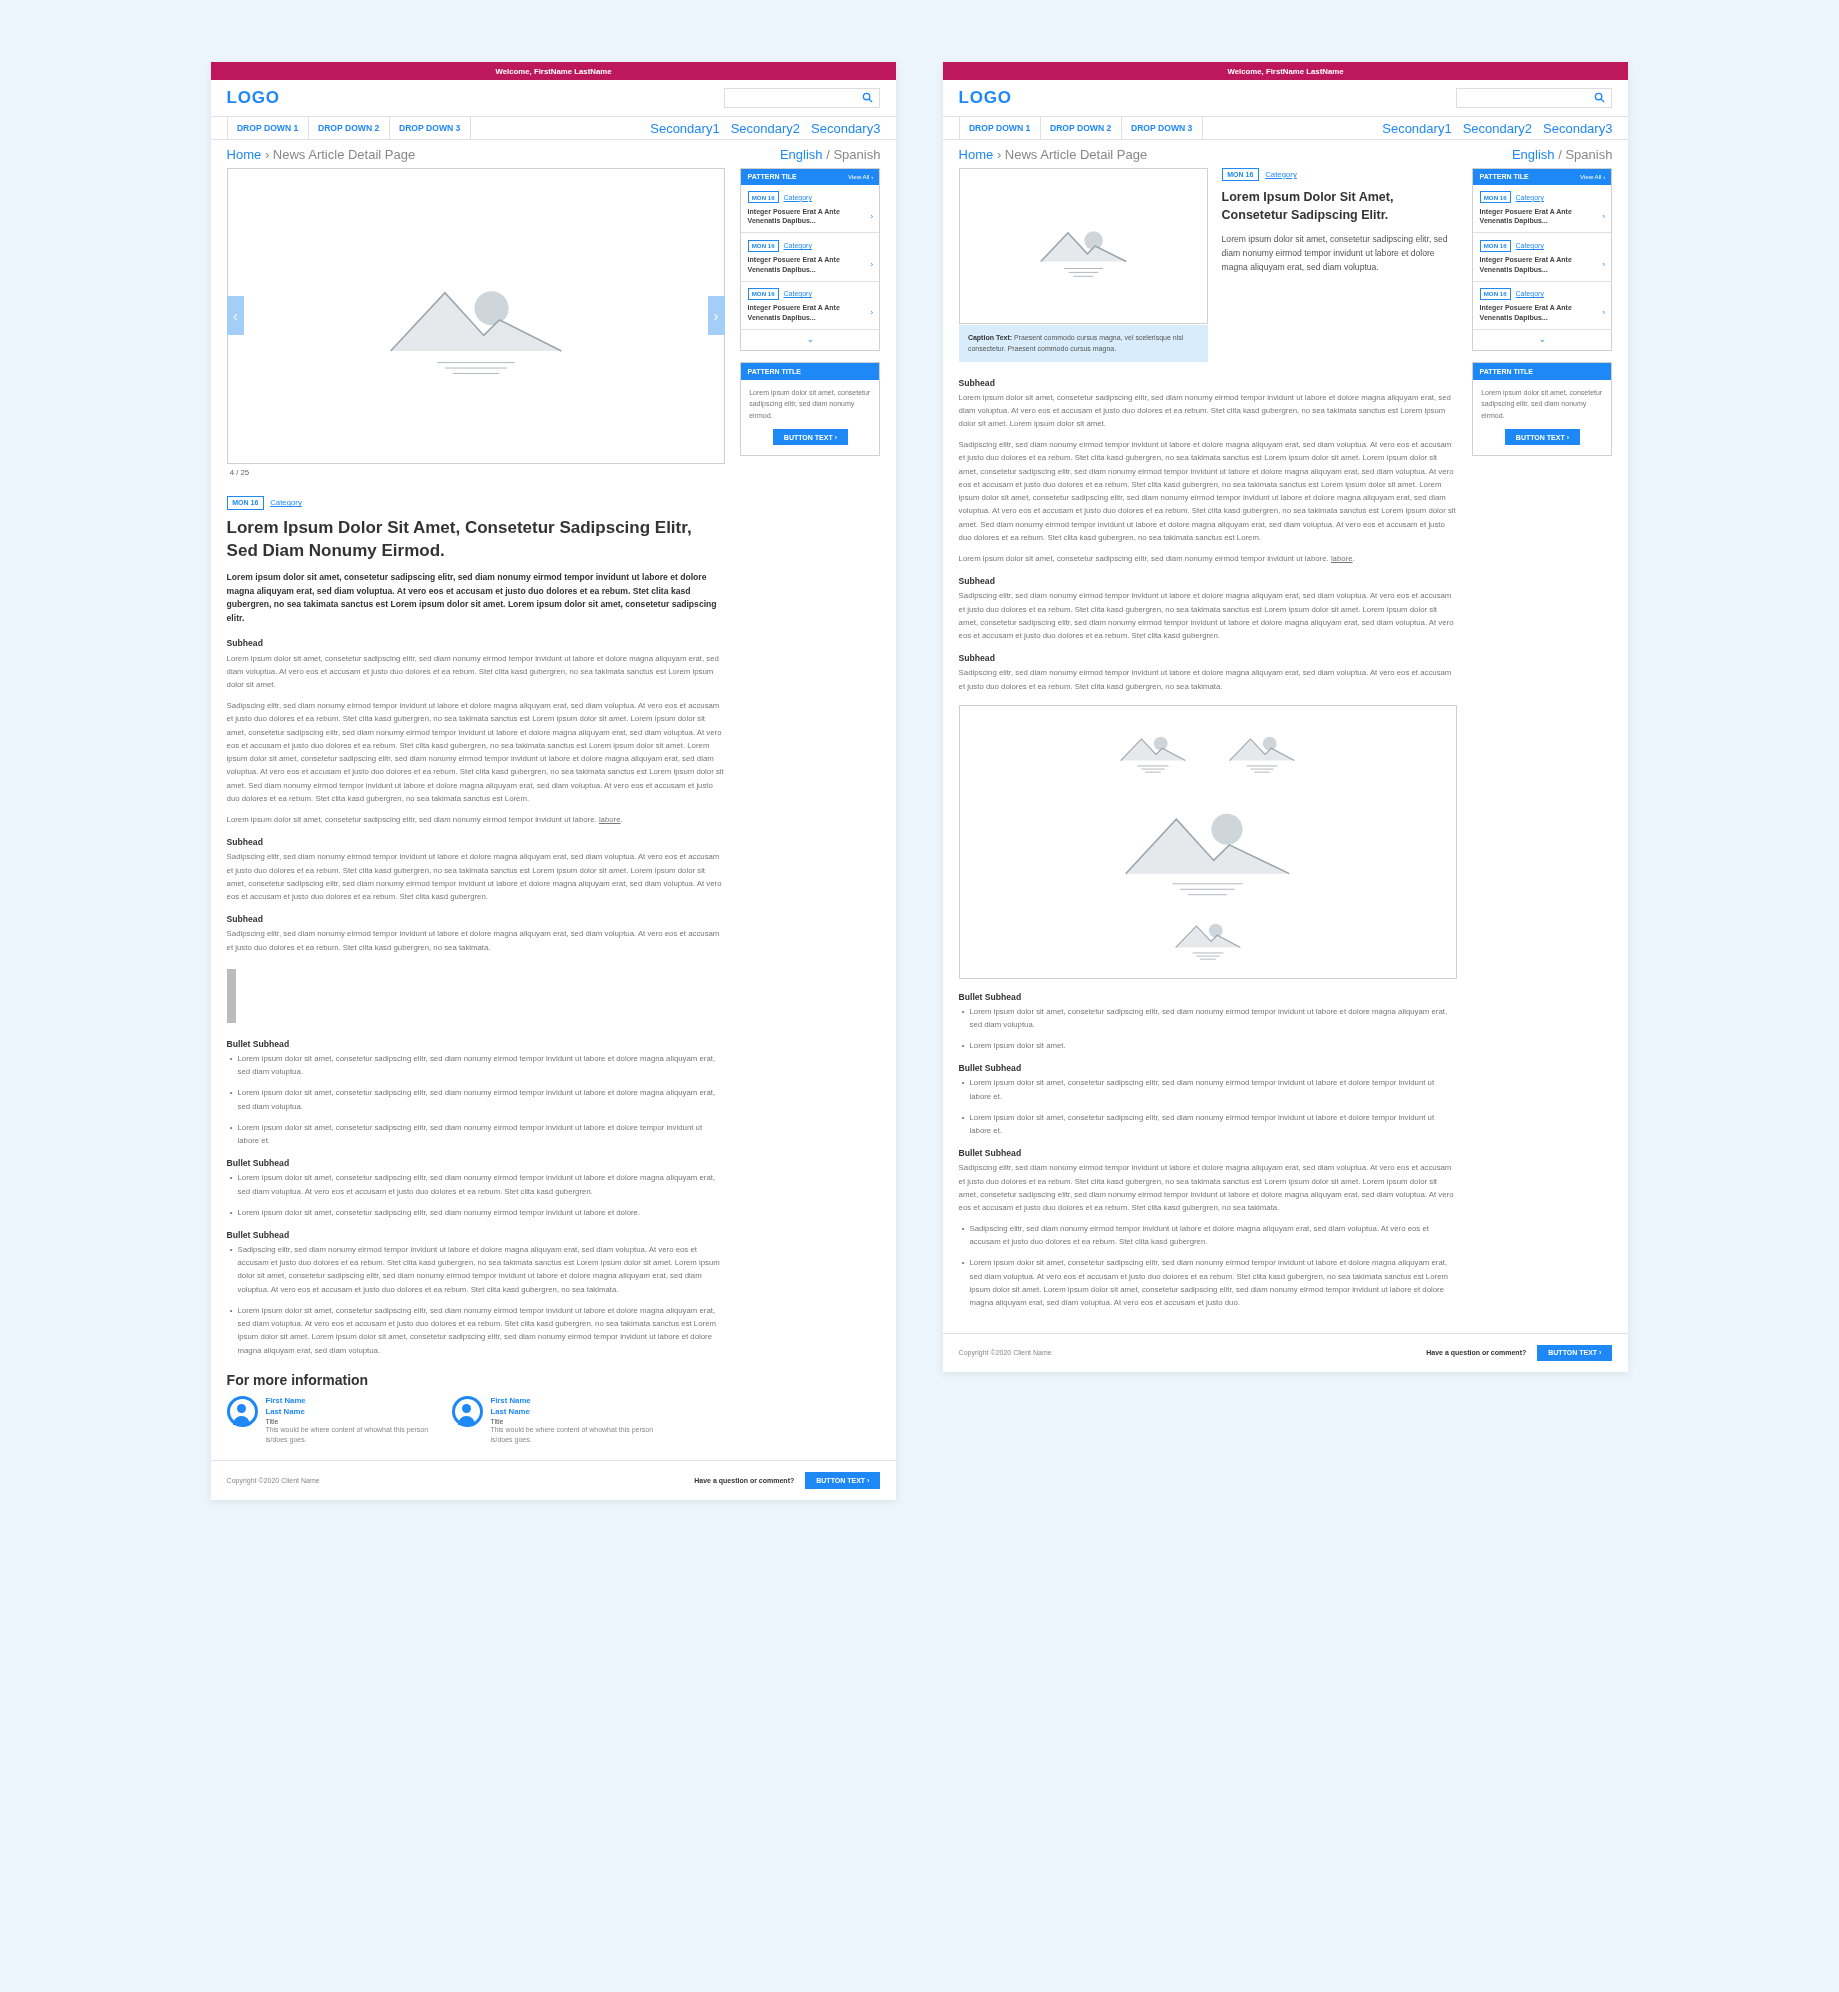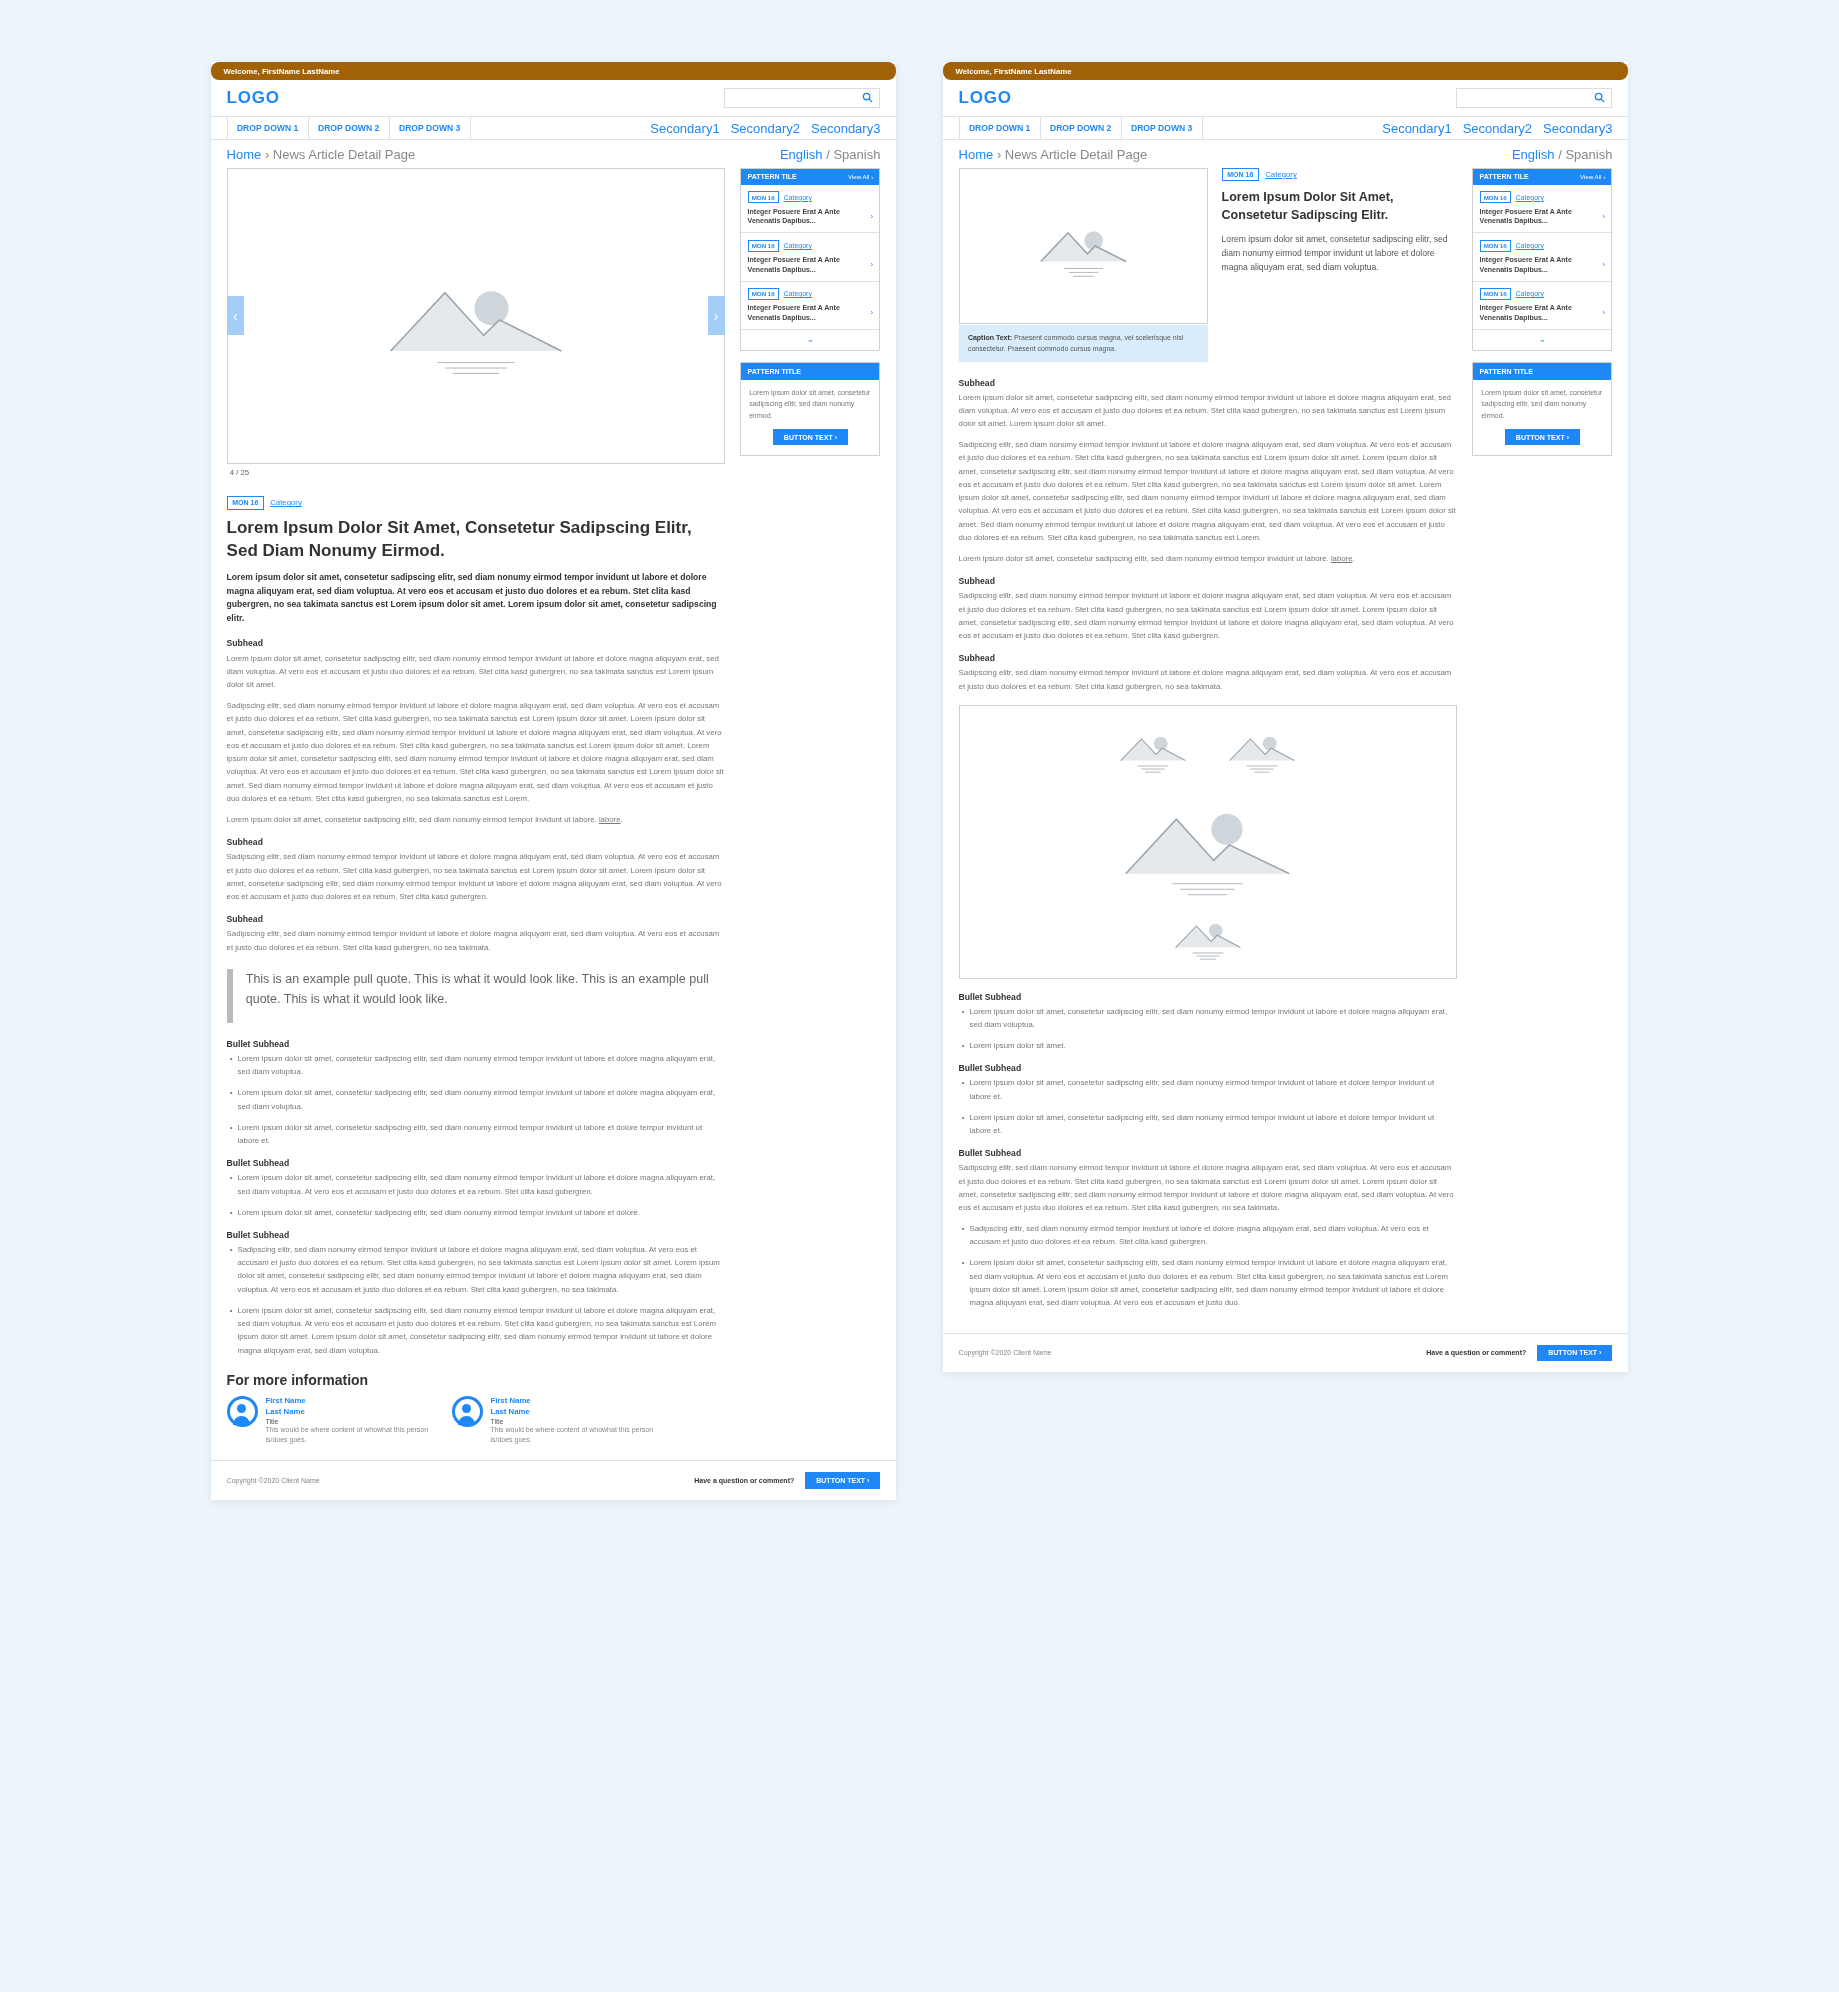--- a/index.html
+++ b/index.html
@@ -1,19 +1,19 @@
 <!DOCTYPE html>
 <html style="font-size:12.5px"><head>
 <meta charset="utf-8">
 <style>
 * { margin: 0; padding: 0; box-sizing: border-box; }
 body { background: #ebf5fb; font-family: Arial, Helvetica, sans-serif; padding: 62px 31px; }
 .pages { display: flex; gap: 47px; justify-content: center; align-items: flex-start; }
 .page { width: 685px; background: #fff; box-shadow: 0 1.6px 7.8px rgba(0,0,0,0.08); }
-.welcome-bar { background: #a16207; color: #fff; font-size: 7.8px; font-weight: bold; text-align: left; padding: 4.7px 12.5px; border-radius: 8px; }
+.welcome-bar { background: #be185d; color: #fff; font-size: 7.8px; font-weight: bold; text-align: center; padding: 4.7px 12.5px; }
 .header { display: flex; align-items: center; padding: 7.8px 15.6px; border-bottom: 0.8px solid #e0e0e0; }
 .logo { color: #1e88f7; font-size: 17px; font-weight: bold; letter-spacing: 0.8px; }
 .header-right { margin-left: auto; }
 .search-box { width: 156px; height: 20px; border: 0.8px solid #ddd; display: flex; align-items: center; }
 .search-input { flex: 1; border: none; padding: 0 4.7px; font-size: 7.8px; outline: none; }
 .search-icon { color: #1e88f7; padding: 0 6.2px; font-size: 11px; }
 .nav-row { display: flex; align-items: center; padding: 0 15.6px; border-bottom: 0.8px solid #e0e0e0; }
 .nav-primary { display: flex; }
 .nav-item { color: #1e88f7; font-size: 8.6px; font-weight: bold; padding: 6.2px 9.3px; border-left: 0.8px solid #e0e0e0; }
 .nav-item:last-child { border-right: 0.8px solid #e0e0e0; }
@@ -175,21 +175,20 @@
       <p class="body-text"><span>Lorem ipsum dolor sit amet, consetetur sadipscing elitr, sed diam nonumy eirmod tempor invidunt ut labore.</span> <a>labore</a>.</p>
 
       <div class="subhead">Subhead</div>
       <p class="body-text">Sadipscing elitr, sed diam nonumy eirmod tempor invidunt ut labore et dolore magna aliquyam erat, sed diam voluptua. At vero eos et accusam et justo duo dolores et ea rebum. Stet clita kasd gubergren, no sea takimata sanctus est Lorem ipsum dolor sit amet. Lorem ipsum dolor sit amet, consetetur sadipscing elitr, sed diam nonumy eirmod tempor invidunt ut labore et dolore magna aliquyam erat, sed diam voluptua. At vero eos et accusam et justo duo dolores et ea rebum. Stet clita kasd gubergren.</p>
 
       <div class="subhead">Subhead</div>
       <p class="body-text">Sadipscing elitr, sed diam nonumy eirmod tempor invidunt ut labore et dolore magna aliquyam erat, sed diam voluptua. At vero eos et accusam et justo duo dolores et ea rebum. Stet clita kasd gubergren, no sea takimata.</p>
 
       <div class="pull-quote">
         <div class="pq-bar"></div>
-        <div class="pq-text">This is an example pull quote. This is what it would look like. This is an example pull quote. This is what it would look like.</div>
       </div>
 
       <div class="subhead">Bullet Subhead</div>
       <ul class="bullet-list">
         <li>Lorem ipsum dolor sit amet, consetetur sadipscing elitr, sed diam nonumy eirmod tempor invidunt ut labore et dolore magna aliquyam erat, sed diam voluptua.</li>
         <li>Lorem ipsum dolor sit amet, consetetur sadipscing elitr, sed diam nonumy eirmod tempor invidunt ut labore et dolore magna aliquyam erat, sed diam voluptua.</li>
         <li>Lorem ipsum dolor sit amet, consetetur sadipscing elitr, sed diam nonumy eirmod tempor invidunt ut labore et dolore tempor invidunt ut labore et.</li>
       </ul>
 
       <div class="subhead">Bullet Subhead</div>

